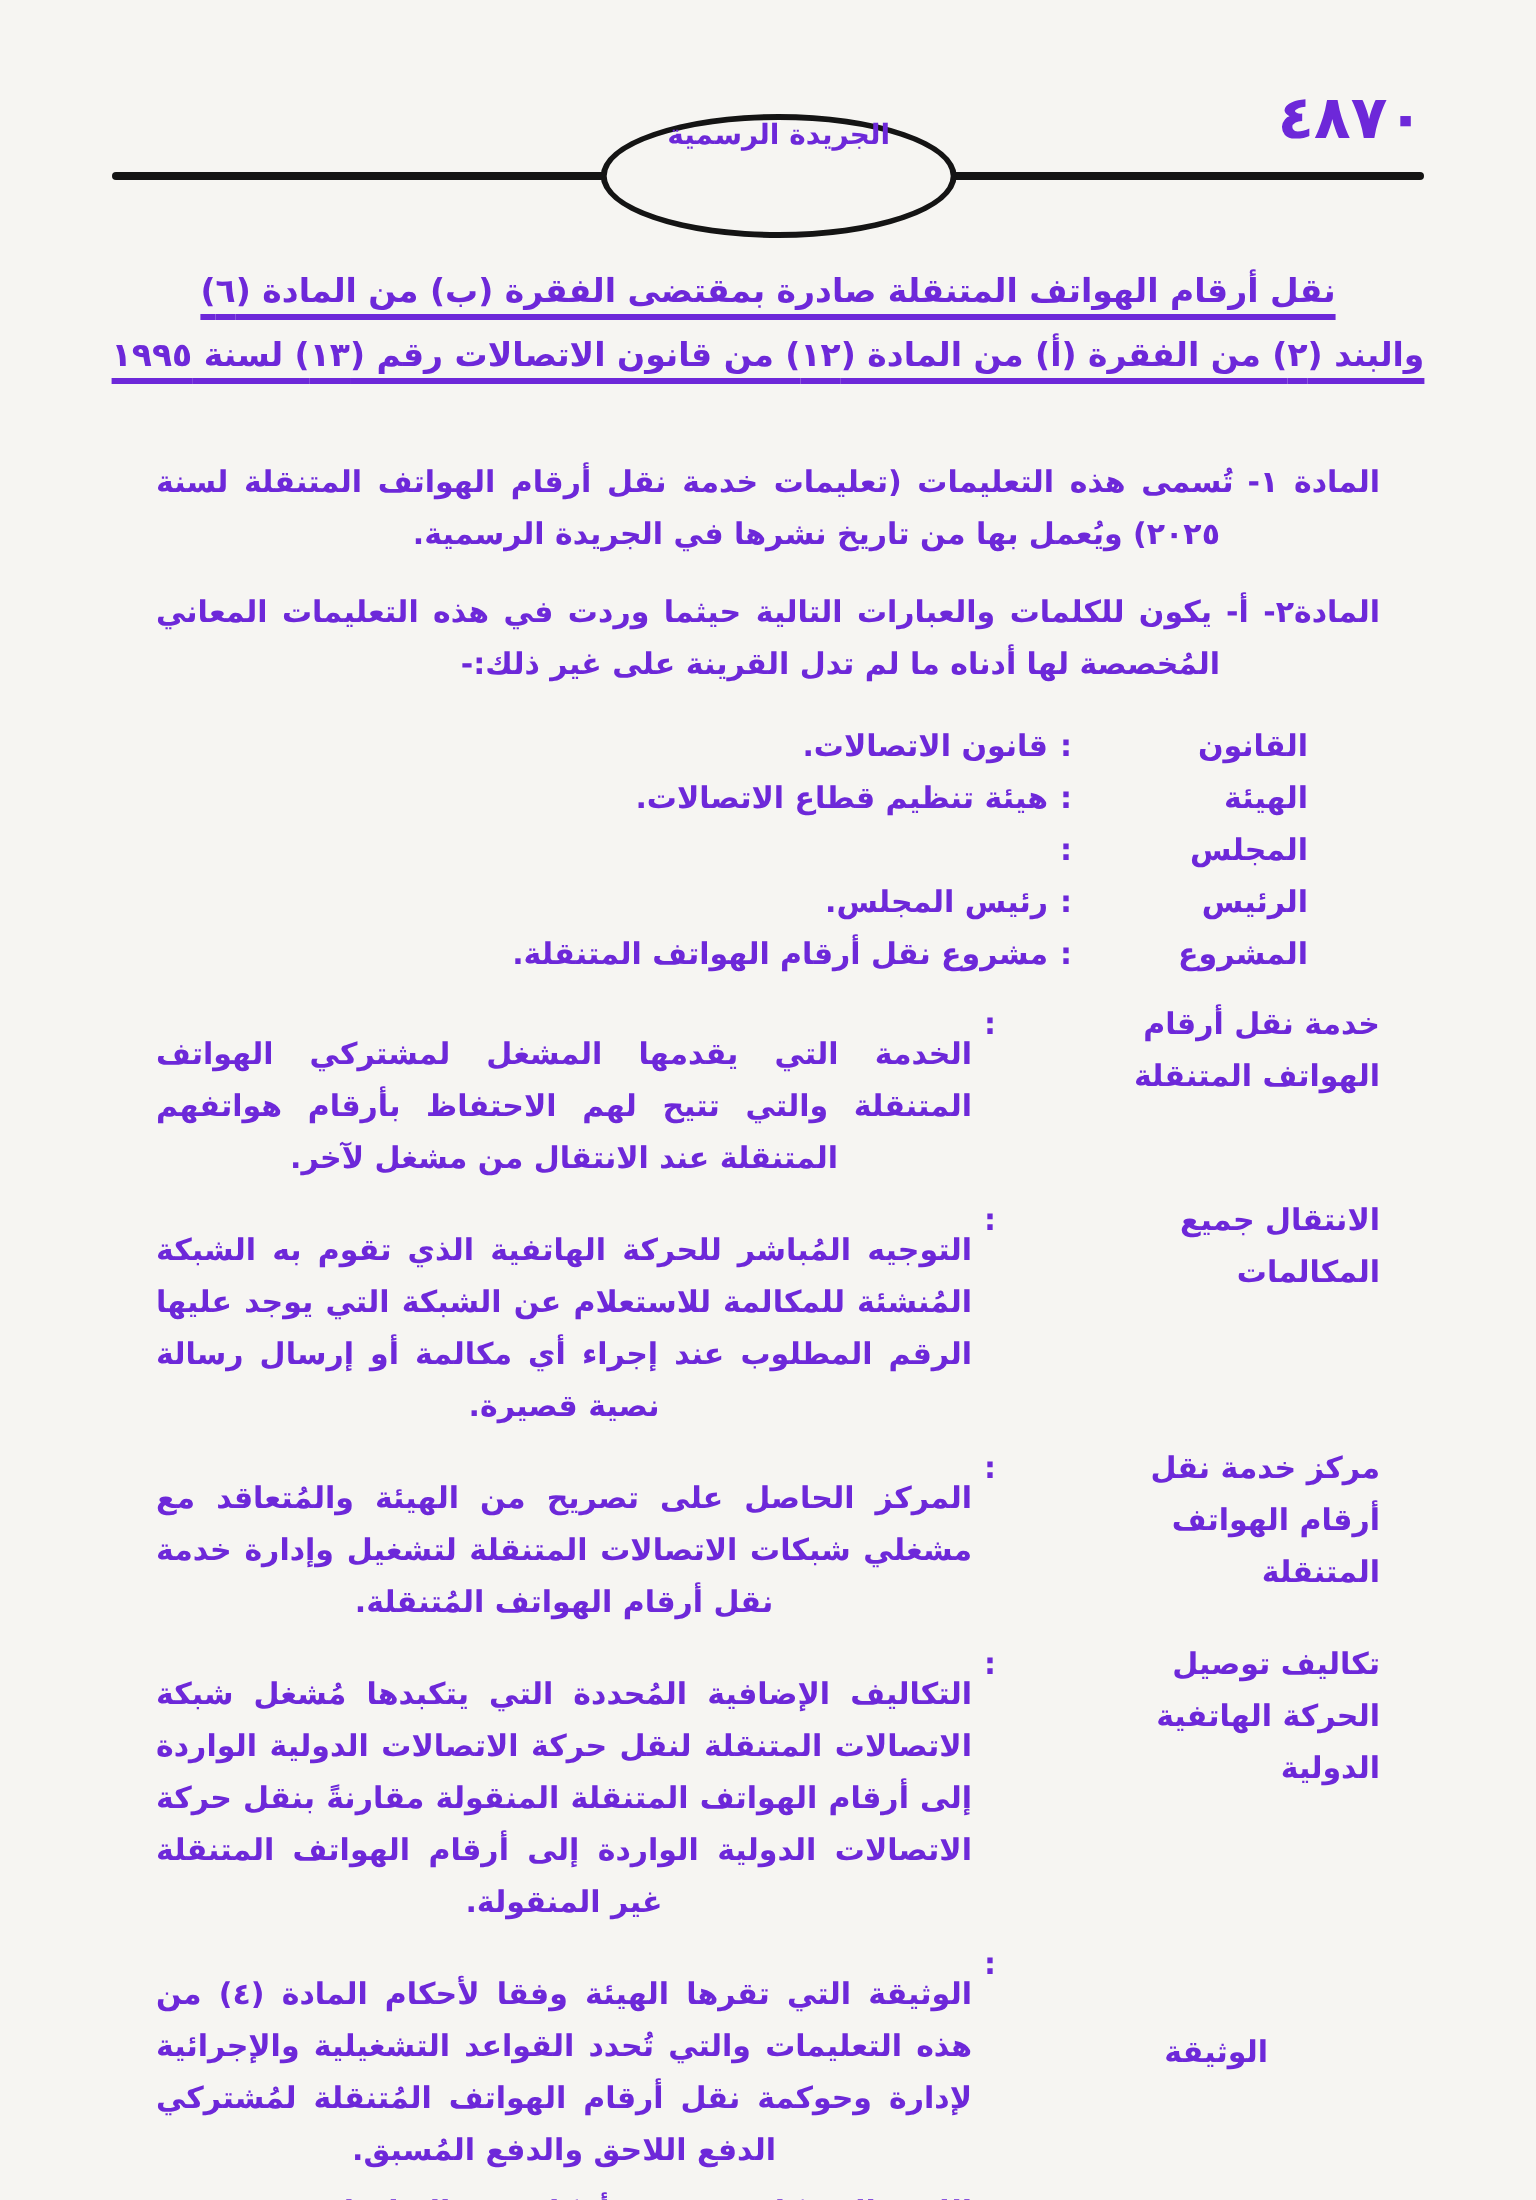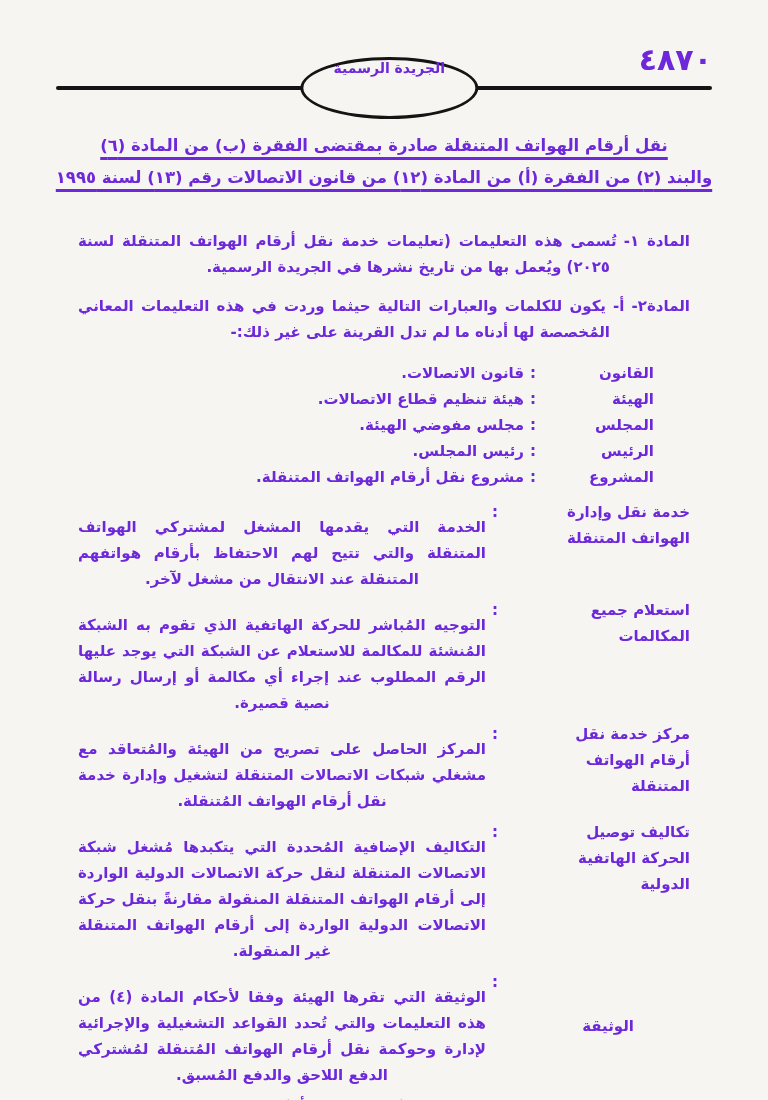--- a/index.html
+++ b/index.html
@@ -117,44 +117,43 @@
 
     <div class="row g1">
       <div class="term">الهيئة</div>
       <div class="colon">:</div>
       <div class="def">هيئة تنظيم قطاع الاتصالات.</div>
     </div>
 
     <div class="row g1">
       <div class="term">المجلس</div>
       <div class="colon">:</div>
-      <div class="def">مجلس مفوضي الهيئة.</div>
     </div>
 
     <div class="row g1">
       <div class="term">الرئيس</div>
       <div class="colon">:</div>
       <div class="def">رئيس المجلس.</div>
     </div>
 
     <div class="row g1">
       <div class="term">المشروع</div>
       <div class="colon">:</div>
       <div class="def">مشروع نقل أرقام الهواتف المتنقلة.</div>
     </div>
 
     <div class="row gap-lg">
-      <div class="term">خدمة نقل وإدارة
+      <div class="term">خدمة نقل أرقام
 الهواتف المتنقلة</div>
       <div class="colon">:</div>
       <div class="def multi">الخدمة التي يقدمها المشغل لمشتركي الهواتف المتنقلة والتي تتيح لهم الاحتفاظ بأرقام هواتفهم المتنقلة عند الانتقال من مشغل لآخر.</div>
     </div>
 
     <div class="row gap-sm">
-      <div class="term">استعلام جميع
+      <div class="term">الانتقال جميع
 المكالمات</div>
       <div class="colon">:</div>
       <div class="def multi">التوجيه المُباشر للحركة الهاتفية الذي تقوم به الشبكة المُنشئة للمكالمة للاستعلام عن الشبكة التي يوجد عليها الرقم المطلوب عند إجراء أي مكالمة أو إرسال رسالة نصية قصيرة.</div>
     </div>
 
     <div class="row gap-sm">
       <div class="term">مركز خدمة نقل
 أرقام الهواتف
 المتنقلة</div>
       <div class="colon">:</div>

